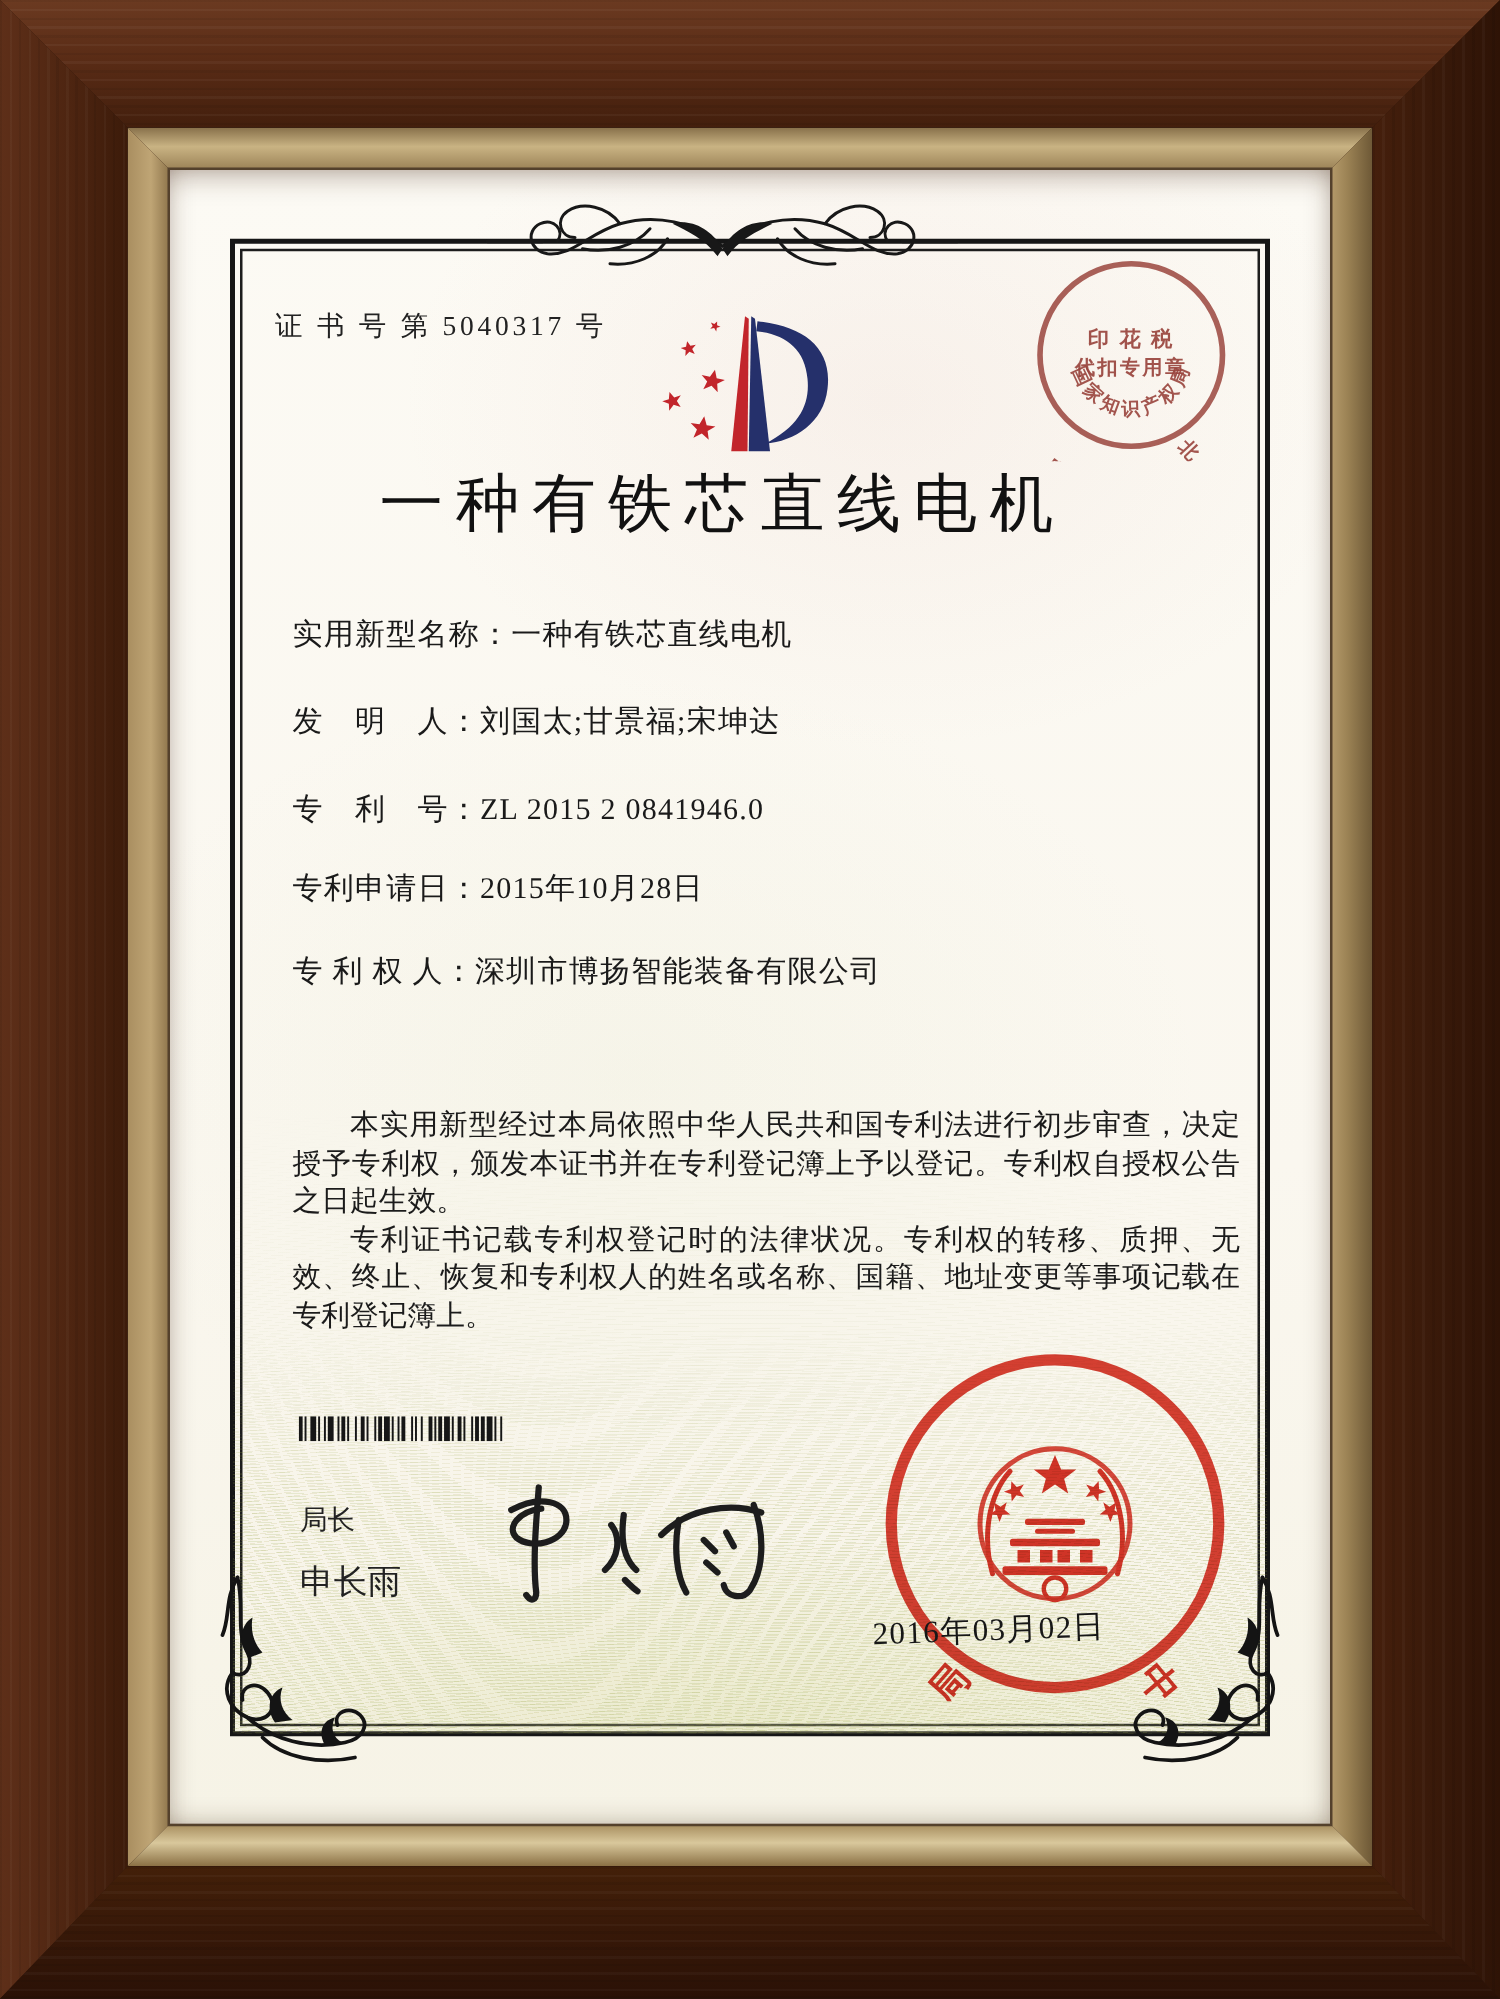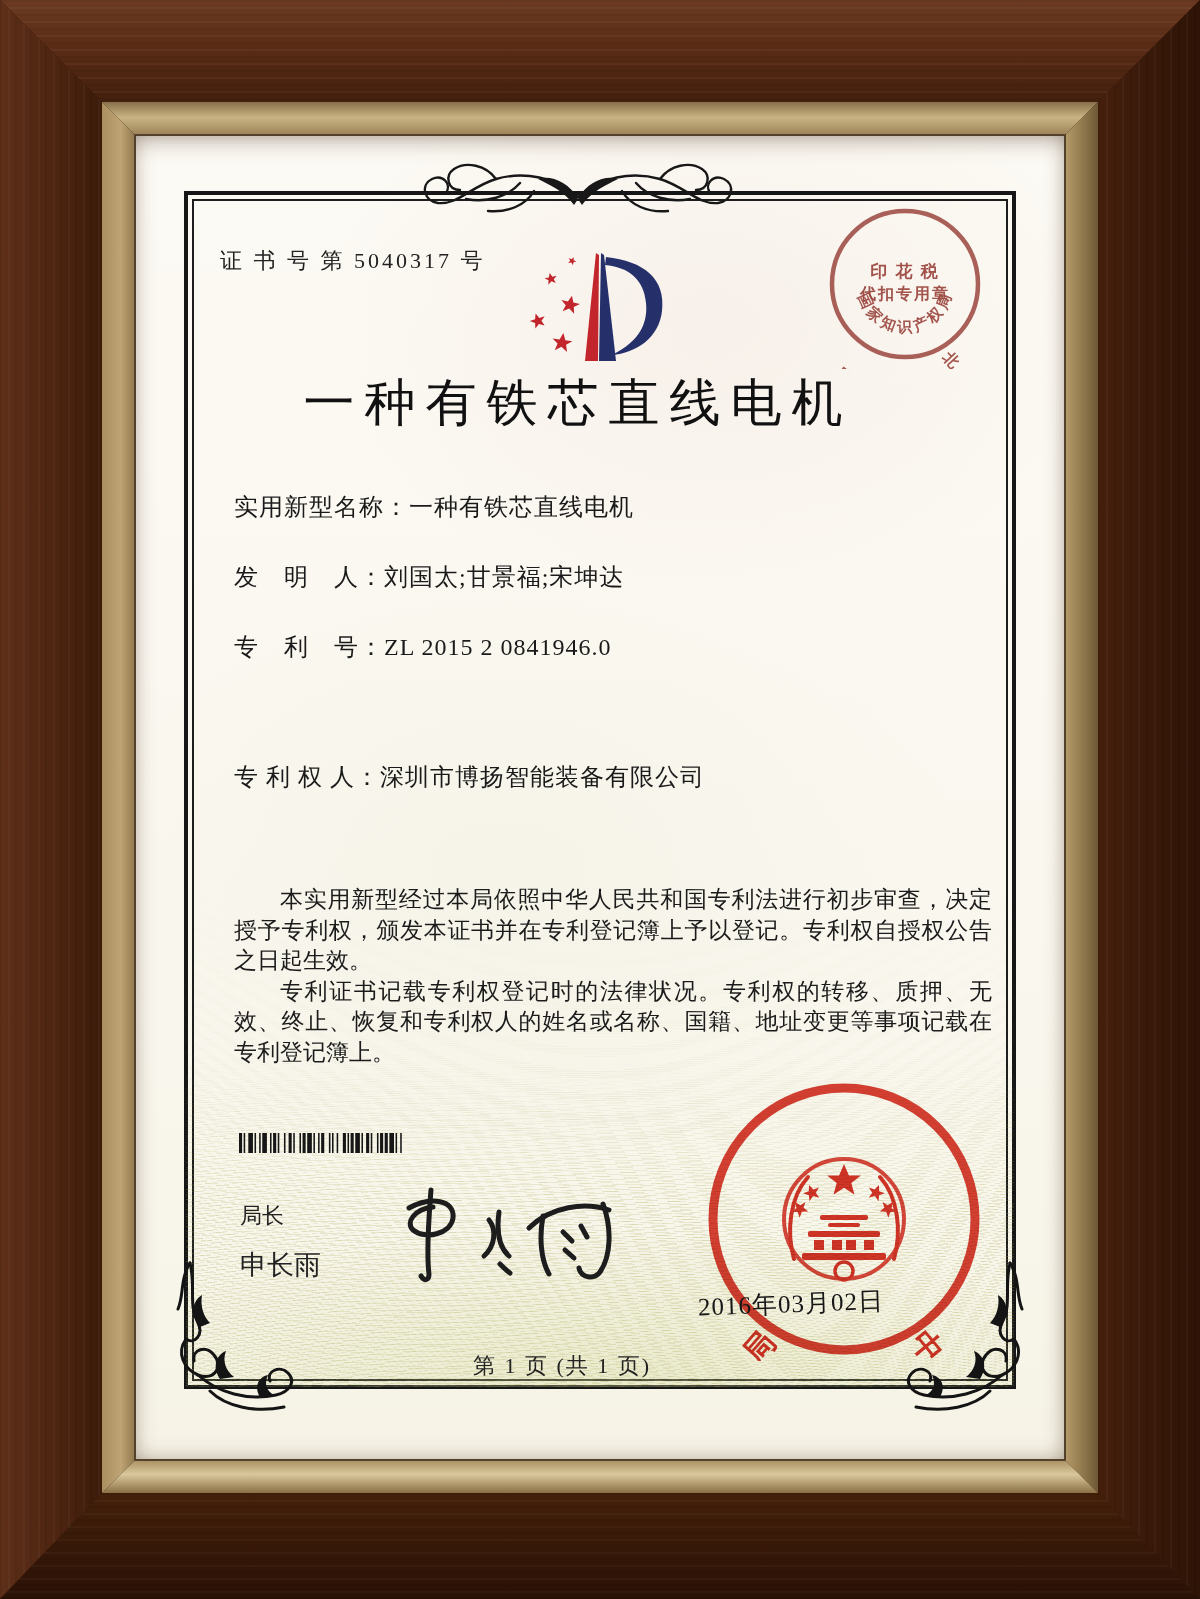--- a/index.html
+++ b/index.html
@@ -191,20 +191,23 @@
       <div class="title">一种有铁芯直线电机</div>
 
       <div class="field" style="top:370px">
         <span class="lbl">发　明　人：</span><span class="val">刘国太;甘景福;宋坤达</span>
       </div>
       <div class="field" style="top:300px">
         <span class="lbl">实用新型名称：</span><span class="val">一种有铁芯直线电机</span>
       </div>
       <div class="field" style="top:440px">
         <span class="lbl">专　利　号：</span><span class="val">ZL 2015 2 0841946.0</span>
+      </div>
+      <div class="field" style="top:503px">
+        <span class="lbl">专利申请日：</span><span class="val">2015年10月28日</span>
       </div>
       <div class="field" style="top:570px">
         <span class="lbl">专 利 权 人：</span><span class="val">深圳市博扬智能装备有限公司</span>
       </div>
 
       <div class="paras">
         <p>本实用新型经过本局依照中华人民共和国专利法进行初步审查，决定授予专利权，颁发本证书并在专利登记簿上予以登记。专利权自授权公告之日起生效。</p>
         <p>专利证书记载专利权登记时的法律状况。专利权的转移、质押、无效、终止、恢复和专利权人的姓名或名称、国籍、地址变更等事项记载在专利登记簿上。</p>
       </div>
 
@@ -291,21 +294,20 @@
               <rect x="162" y="163" width="10" height="10"></rect>
               <rect x="100" y="176" width="84" height="7" rx="2"></rect>
             </g>
             <circle cx="142" cy="194" r="9" fill="none" stroke="#d42b1e" stroke-width="3.5"></circle>
             <path d="M92,182 C84,154 88,120 106,100 M192,182 C200,154 196,120 178,100" fill="none" stroke="#d42b1e" stroke-width="4" stroke-linecap="round"></path>
           </g>
         </svg>
       </div>
       <div class="seal-date">2016年03月02日</div>
 
-      <div class="page-footer">第 1 页 (共 1 页)</div>
 
       <div class="tax-stamp">
         <svg width="170" height="170" viewBox="0 0 170 170">
           <defs>
             <path id="tax-ring-top" d="M85,149 A64,64 0 1 1 84.9,149"></path>
             <path id="tax-ring-bottom" d="M37,85 A48,48 0 0 0 133,85"></path>
           </defs>
           <circle cx="85" cy="85" r="73" fill="none" stroke="#8f2d26" stroke-width="4.5" opacity="0.85"></circle>
           <text font-size="15.5" letter-spacing="13.5" fill="#8f2d26" opacity="0.9" font-family="Liberation Serif, DejaVu Serif, serif" font-weight="bold">
             <textPath href="#tax-ring-top" startOffset="38">北京市海淀区地方税务局</textPath>

